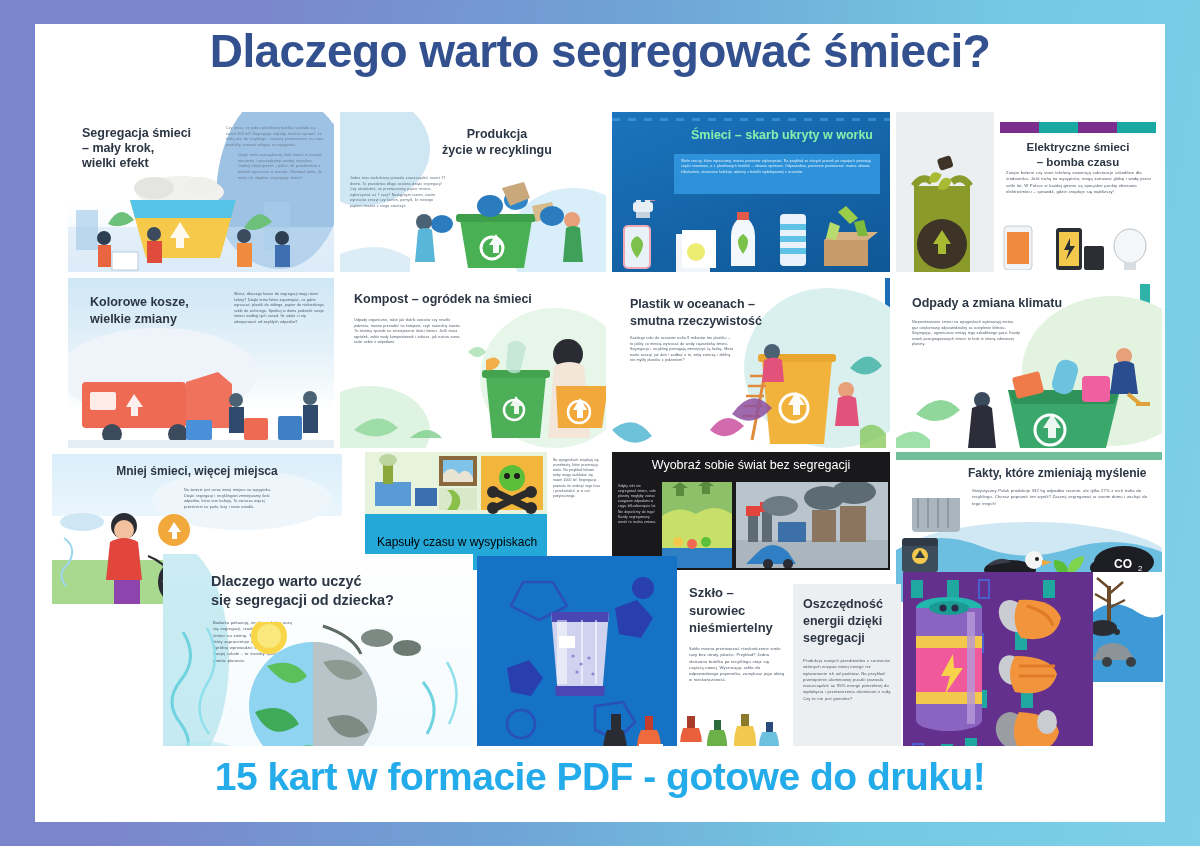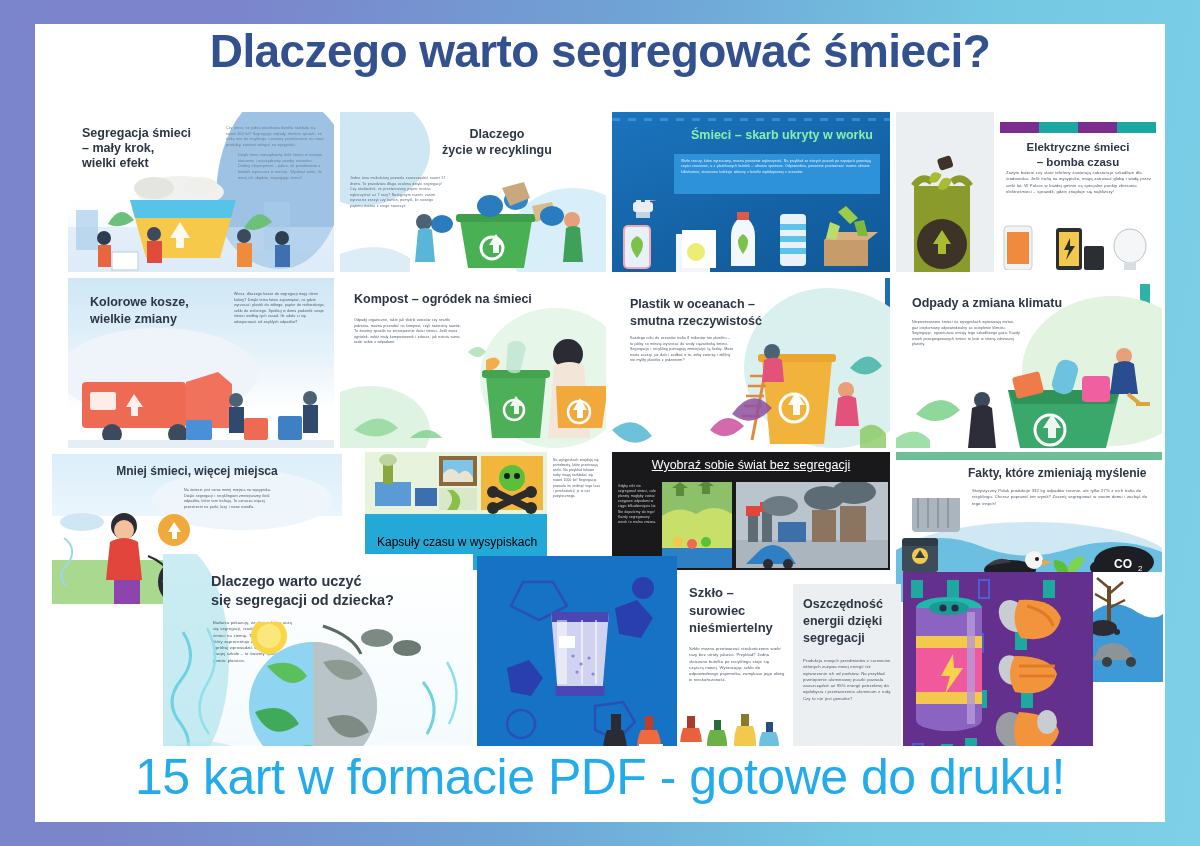--- a/index.html
+++ b/index.html
@@ -25,21 +25,21 @@
     letter-spacing: -0.6px; white-space: nowrap;
     font-family: "Liberation Sans", sans-serif;
   }
   
   .banner {
     position: absolute; left: 0; bottom: 14px; width: 100%; height: 62px;
     display: flex; align-items: center; justify-content: center;
     background: #ffffff;
   }
   .banner-text {
-    font-size: 50px; font-weight: normal; color: #23abea;
+    font-size: 39px; font-weight: bold; color: #23abea;
     letter-spacing: -0.5px; white-space: nowrap;
   }
   
   .card {
     position: absolute;
     overflow: hidden;
     background: #fff;
   }
   .card .ct {
     font-weight: bold; color: #222b36; line-height: 1.18;
@@ -101,21 +101,21 @@
       <rect x="207" y="73" width="15" height="22" fill="#3e6fb0"></rect>
       <rect x="44" y="80" width="26" height="18" fill="#ffffff" stroke="#b9cbdc"></rect>
     </svg>
   </div>
 
   <div class="card" style="left:305px; top:88px; width:266px; height:160px; background:#ffffff;">
     <div class="blob" style="left:-30px;top:-16px;width:120px;height:110px;background:#cfe6f3;border-radius:50% 50% 58% 42%/52% 48% 52% 48%;"></div>
     <div class="blob" style="right:-32px;bottom:-26px;width:130px;height:110px;background:#d8eef8;border-radius:50%;"></div>
     <div style="position:absolute;left:62px;top:14px;width:190px;text-align:center;">
       <div class="ct" style="font-size:12.5px;color:#2c3644;line-height:1.3;">
-        <span>Dlaczego</span><br>
+        <span>Produkcja</span><br>
         <span>życie w recyklingu</span>
       </div>
     </div>
     <div style="position:absolute;left:10px;top:64px;width:96px;">
       <div class="blurb" style="color:#5c6b7d;">Jedna tona makulatury pozwala zaoszczędzić nawet 17 drzew. To prawdziwa długa ocalona dzięki segregacji! Czy wiedziałeś, że przetworzony papier można wykorzystać aż 7 razy? Następnym razem, zanim wyrzucisz zeszyt czy karton, pomyśl, ile nowego papieru można z niego stworzyć.</div>
     </div>
     <svg viewBox="0 0 266 96" style="position:absolute;left:0;bottom:0;width:266px;height:96px;">
       <path d="M120 44 h72 l-8 48 h-56 z" fill="#49b054"></path>
       <rect x="116" y="38" width="80" height="8" rx="3" fill="#3f9e4a"></rect>
       <path d="M156 58 l-7 11 h4 v8 h6 v-8 h4 z" fill="#fff" opacity=".95"></path>
@@ -398,21 +398,21 @@
     <div style="position:absolute;left:0;top:62px;width:182px;height:56px;background:#23a8d8;display:flex;align-items:center;padding-left:12px;">
       <div class="ct" style="font-size:12px;color:#000000;font-weight:normal;">Kapsuły czasu w wysypiskach</div>
     </div>
     <div style="position:absolute;left:188px;top:6px;width:48px;">
       <div class="blurb" style="color:#4c5866;font-size:3.3px;">Na wysypiskach znajdują się przedmioty, które przetrwają wieki. Na przykład foliowe torby mogą rozkładać się nawet 1000 lat! Segregacja pozwala im uniknąć tego losu i przekształcić je w coś pożytecznego.</div>
     </div>
   </div>
 
   <div class="card" style="left:577px; top:428px; width:278px; height:118px; background:#19191c;">
     <div style="position:absolute;left:0;top:6px;width:278px;text-align:center;">
-      <div class="ct" style="font-size:12.5px;color:#ffffff;font-weight:normal;text-decoration:underline;">Wyobraź sobie świat bez segregacji</div>
+      <div class="ct" style="font-size:12.5px;color:#ffffff;font-weight:normal;">Wyobraź sobie świat bez segregacji</div>
     </div>
     <div style="position:absolute;left:6px;top:32px;width:40px;">
       <div class="blurb" style="color:#d6d6dc;font-size:3.3px;">Gdyby nikt nie segregował śmieci, całe planety mogłyby zostać zasypane odpadami w ciągu kilkudziesięciu lat. Nie dopuśćmy do tego! Każdy segregowany worek to realna zmiana.</div>
     </div>
     <svg viewBox="0 0 226 86" style="position:absolute;left:50px;top:30px;width:226px;height:86px;">
       <rect x="0" y="0" width="70" height="86" fill="#c8e06a"></rect>
       <path d="M0 0 h70 v32 q-18 -12 -36 0 q-18 -10 -34 2z" fill="#8ec06a"></path>
       <path d="M10 6 l8 -6 l8 6 l-4 0 l0 8 h-8 l0 -8z" fill="#5a8a3c"></path>
       <path d="M36 4 l8 -6 l8 6 l-4 0 l0 8 h-8 l0 -8z" fill="#5a8a3c"></path>
       <rect x="0" y="66" width="70" height="20" fill="#2f7fc4"></rect>

